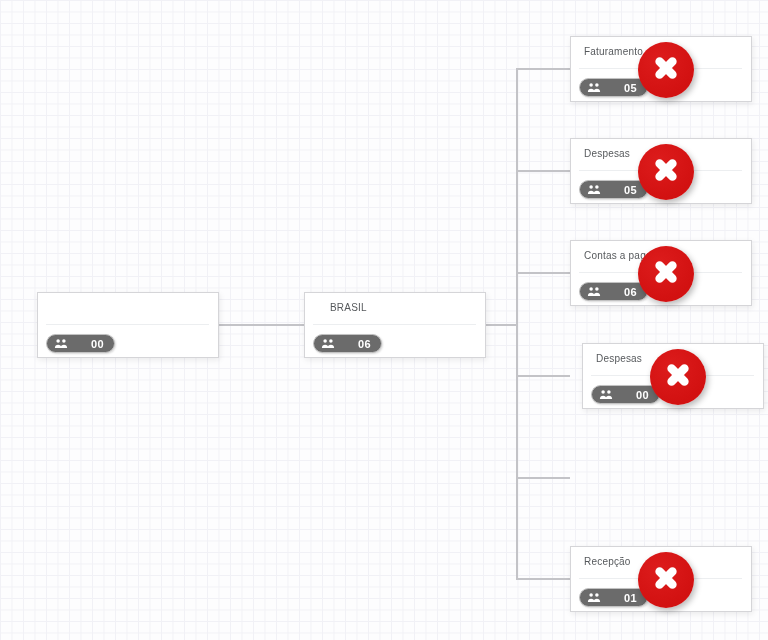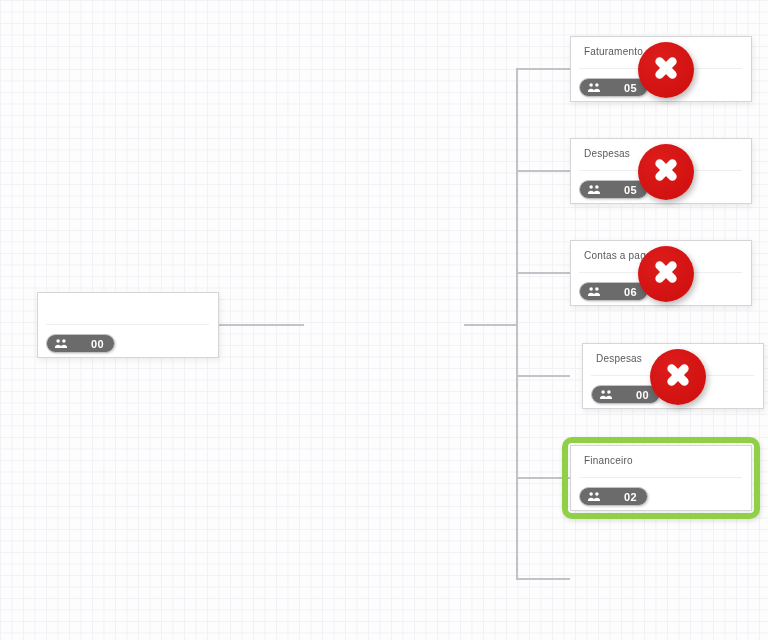--- a/index.html
+++ b/index.html
@@ -82,20 +82,35 @@
             <circle cx="4.7" cy="3" r="2"></circle>
             <circle cx="11.3" cy="3" r="2"></circle>
             <path d="M1 11c0-2.2 1.6-3.6 3.7-3.6S8.4 8.8 8.4 11z"></path>
             <path d="M7.6 11c0-2.2 1.6-3.6 3.7-3.6S15 8.8 15 11z"></path>
           </svg>
         </span>
       <span class="count-value">00</span>
     </div>
   </div>
 
+  <div class="card" style="left:304px;top:292px">
+    <div class="card-title indent">BRASIL</div>
+    <div class="card-divider"></div>
+    <div class="count-pill">
+      <span>
+          <svg width="14" height="11" viewBox="0 0 16 12" fill="#fff">
+            <circle cx="4.7" cy="3" r="2"></circle>
+            <circle cx="11.3" cy="3" r="2"></circle>
+            <path d="M1 11c0-2.2 1.6-3.6 3.7-3.6S8.4 8.8 8.4 11z"></path>
+            <path d="M7.6 11c0-2.2 1.6-3.6 3.7-3.6S15 8.8 15 11z"></path>
+          </svg>
+        </span>
+      <span class="count-value">06</span>
+    </div>
+  </div>
 
   <div class="card" style="left:570px;top:36px">
     <div class="card-title">Faturamento</div>
     <div class="card-divider"></div>
     <div class="count-pill">
       <span>
           <svg width="14" height="11" viewBox="0 0 16 12" fill="#fff">
             <circle cx="4.7" cy="3" r="2"></circle>
             <circle cx="11.3" cy="3" r="2"></circle>
             <path d="M1 11c0-2.2 1.6-3.6 3.7-3.6S8.4 8.8 8.4 11z"></path>
@@ -167,31 +182,35 @@
         </span>
       <span class="count-value">00</span>
     </div>
     <div class="x-badge">
       <span><svg width="32" height="32" viewBox="0 0 30 30">
             <path d="M9 9 L21 21 M21 9 L9 21" stroke="#fff" stroke-width="8" stroke-linecap="round"></path>
           </svg></span>
     </div>
   </div>
 
-  <div class="card" style="left:570px;top:445px">
-    <div class="selection-ring"></div>
-    <div class="card-title">Financeiro</div>
-    <div class="card-divider"></div>
-    <div class="count-pill">
-      <span>
-          <svg width="14" height="11" viewBox="0 0 16 12" fill="#fff">
-            <circle cx="4.7" cy="3" r="2"></circle>
-            <circle cx="11.3" cy="3" r="2"></circle>
-            <path d="M1 11c0-2.2 1.6-3.6 3.7-3.6S8.4 8.8 8.4 11z"></path>
-            <path d="M7.6 11c0-2.2 1.6-3.6 3.7-3.6S15 8.8 15 11z"></path>
-          </svg>
-        </span>
-      <span class="count-value">02</span>
-    </div>
-  </div>
-
+
+  <div class="card" style="left:570px;top:546px">
+    <div class="card-title">Recepção</div>
+    <div class="card-divider"></div>
+    <div class="count-pill">
+      <span>
+          <svg width="14" height="11" viewBox="0 0 16 12" fill="#fff">
+            <circle cx="4.7" cy="3" r="2"></circle>
+            <circle cx="11.3" cy="3" r="2"></circle>
+            <path d="M1 11c0-2.2 1.6-3.6 3.7-3.6S8.4 8.8 8.4 11z"></path>
+            <path d="M7.6 11c0-2.2 1.6-3.6 3.7-3.6S15 8.8 15 11z"></path>
+          </svg>
+        </span>
+      <span class="count-value">01</span>
+    </div>
+    <div class="x-badge">
+      <span><svg width="32" height="32" viewBox="0 0 30 30">
+            <path d="M9 9 L21 21 M21 9 L9 21" stroke="#fff" stroke-width="8" stroke-linecap="round"></path>
+          </svg></span>
+    </div>
+  </div>
 
 </div>
 
 </body></html>

